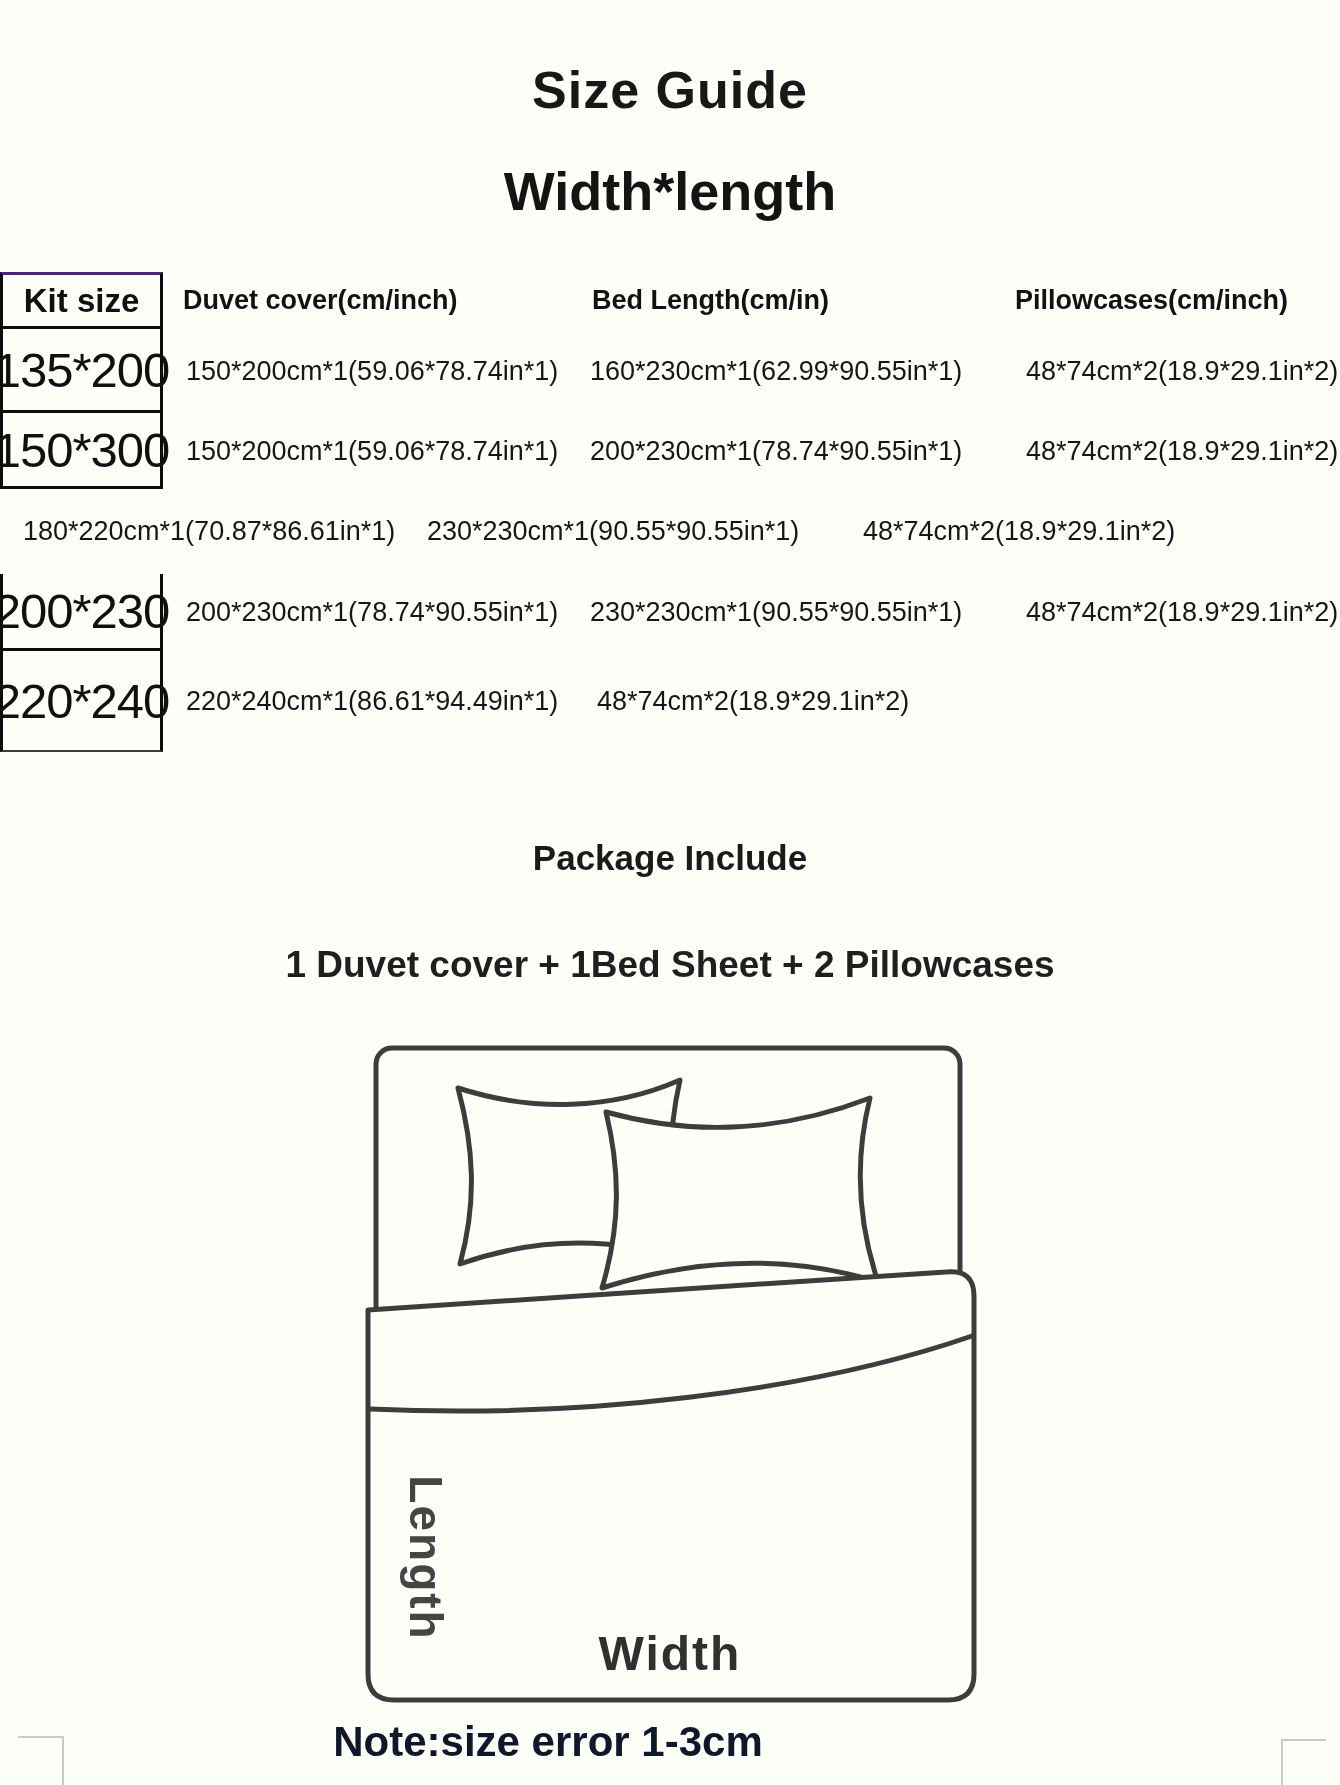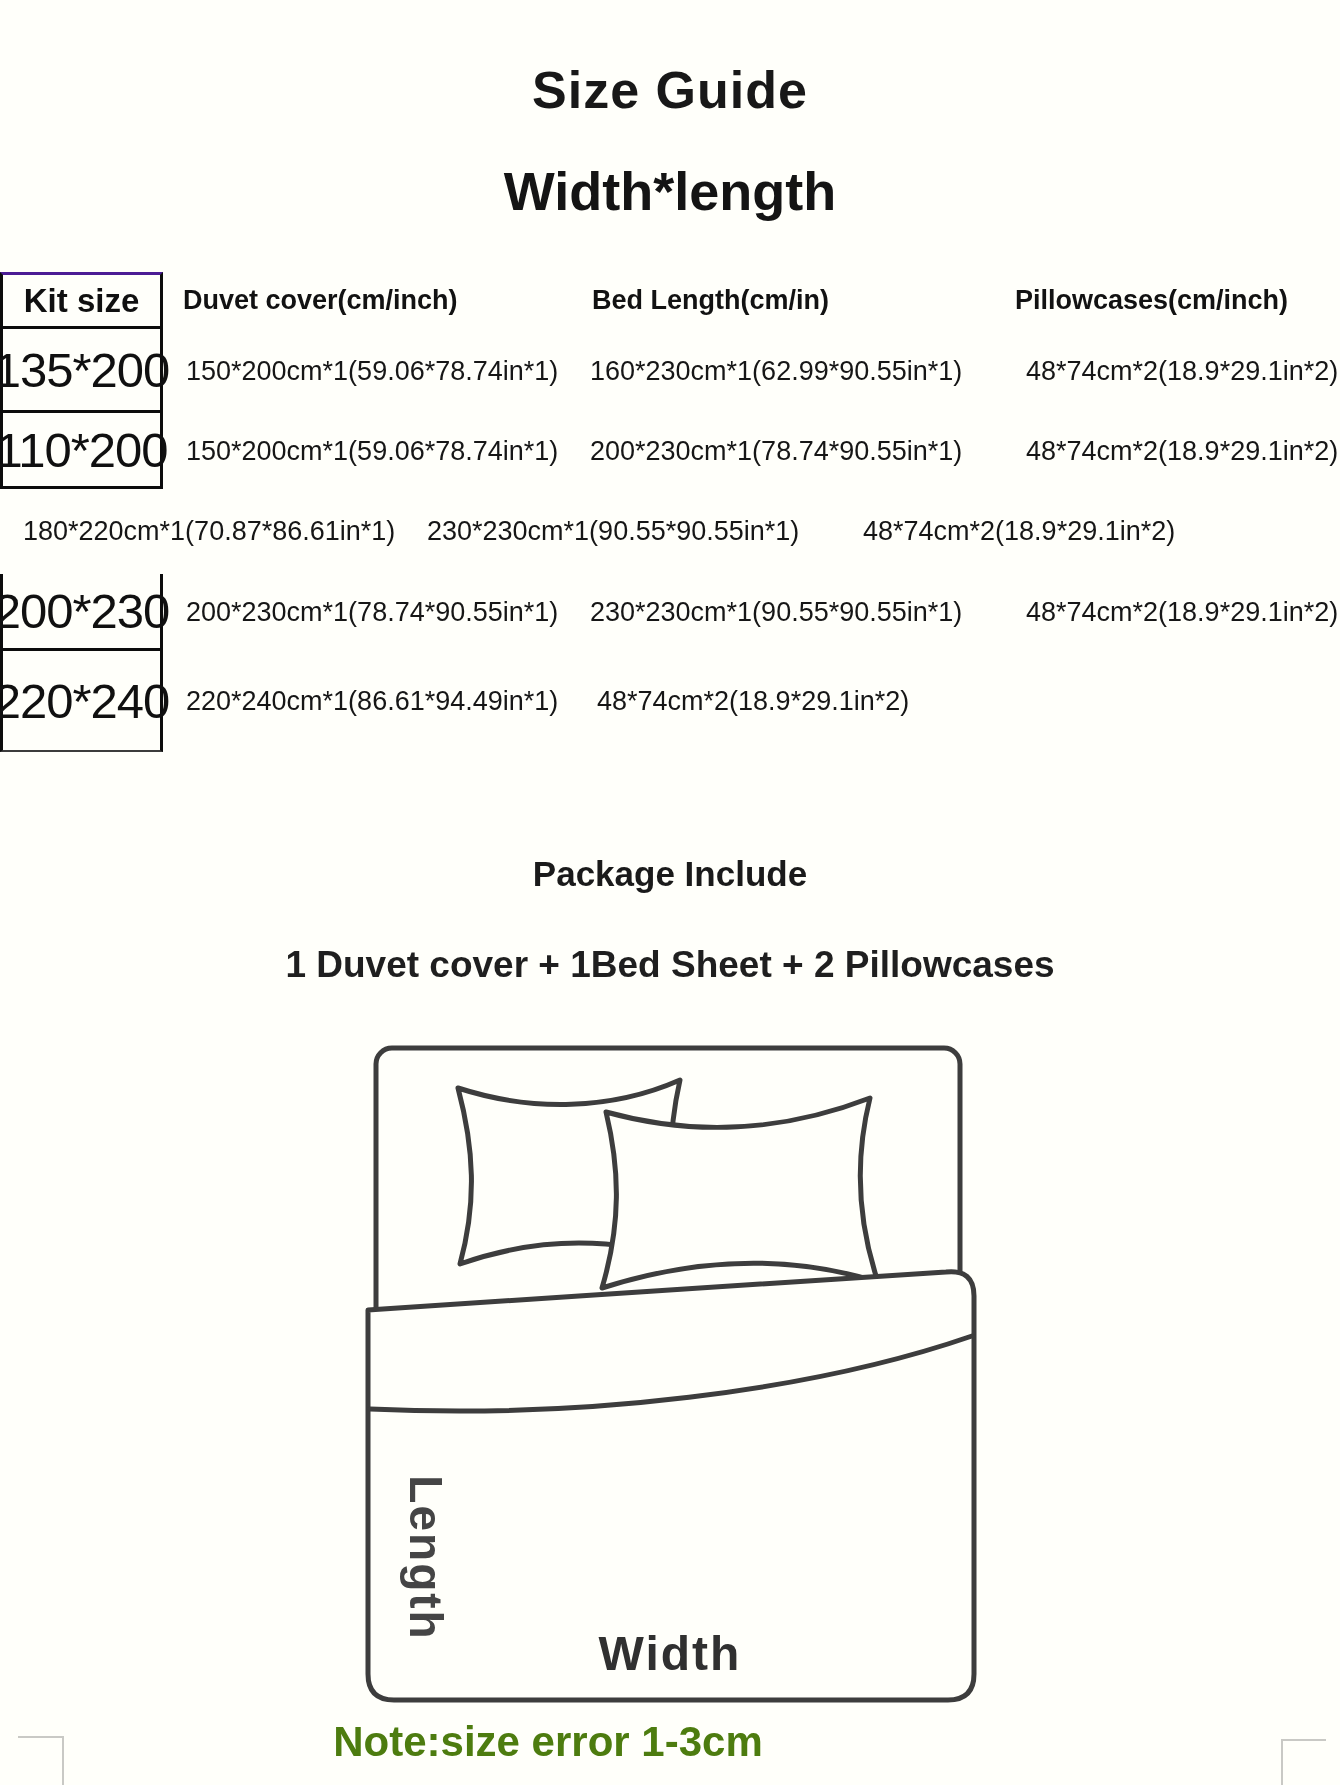--- a/index.html
+++ b/index.html
@@ -99,21 +99,20 @@
   
   .package-heading {
     position: absolute;
     top: 838px;
     left: 0;
     width: 1340px;
     text-align: center;
     font-size: 35px;
     font-weight: 700;
     color: #1a1a1a;
-    margin-top: 16px;
   }
   .package-contents {
     position: absolute;
     top: 944px;
     left: 0;
     width: 1340px;
     text-align: center;
     font-size: 37px;
     font-weight: 700;
     color: #1f1f1f;
@@ -128,21 +127,21 @@
   }
   
   .note {
     position: absolute;
     top: 1718px;
     left: 0;
     width: 1096px;
     text-align: center;
     font-size: 42px;
     font-weight: 700;
-    color: #4d7c0f;
+    color: #0f172a;
   }
   
   .mark-bl {
     position: absolute;
     left: 18px;
     top: 1736px;
     width: 44px;
     height: 49px;
     border-top: 2px solid #c9c9c5;
     border-right: 2px solid #c9c9c5;
@@ -172,21 +171,21 @@
       <div class="c3">Bed Length(cm/in)</div>
       <div class="c4">Pillowcases(cm/inch)</div>
     </div>
     <div class="trow r1">
       <div class="c1">135*200</div>
       <div class="c2">150*200cm*1(59.06*78.74in*1)</div>
       <div class="c3">160*230cm*1(62.99*90.55in*1)</div>
       <div class="c4">48*74cm*2(18.9*29.1in*2)</div>
     </div>
     <div class="trow r2">
-      <div class="c1">110*200</div>
+      <div class="c1">150*300</div>
       <div class="c2">150*200cm*1(59.06*78.74in*1)</div>
       <div class="c3">200*230cm*1(78.74*90.55in*1)</div>
       <div class="c4">48*74cm*2(18.9*29.1in*2)</div>
     </div>
     <div class="trow r3">
       <div class="c2">180*220cm*1(70.87*86.61in*1)</div>
       <div class="c3">230*230cm*1(90.55*90.55in*1)</div>
       <div class="c4">48*74cm*2(18.9*29.1in*2)</div>
     </div>
     <div class="trow r4">

